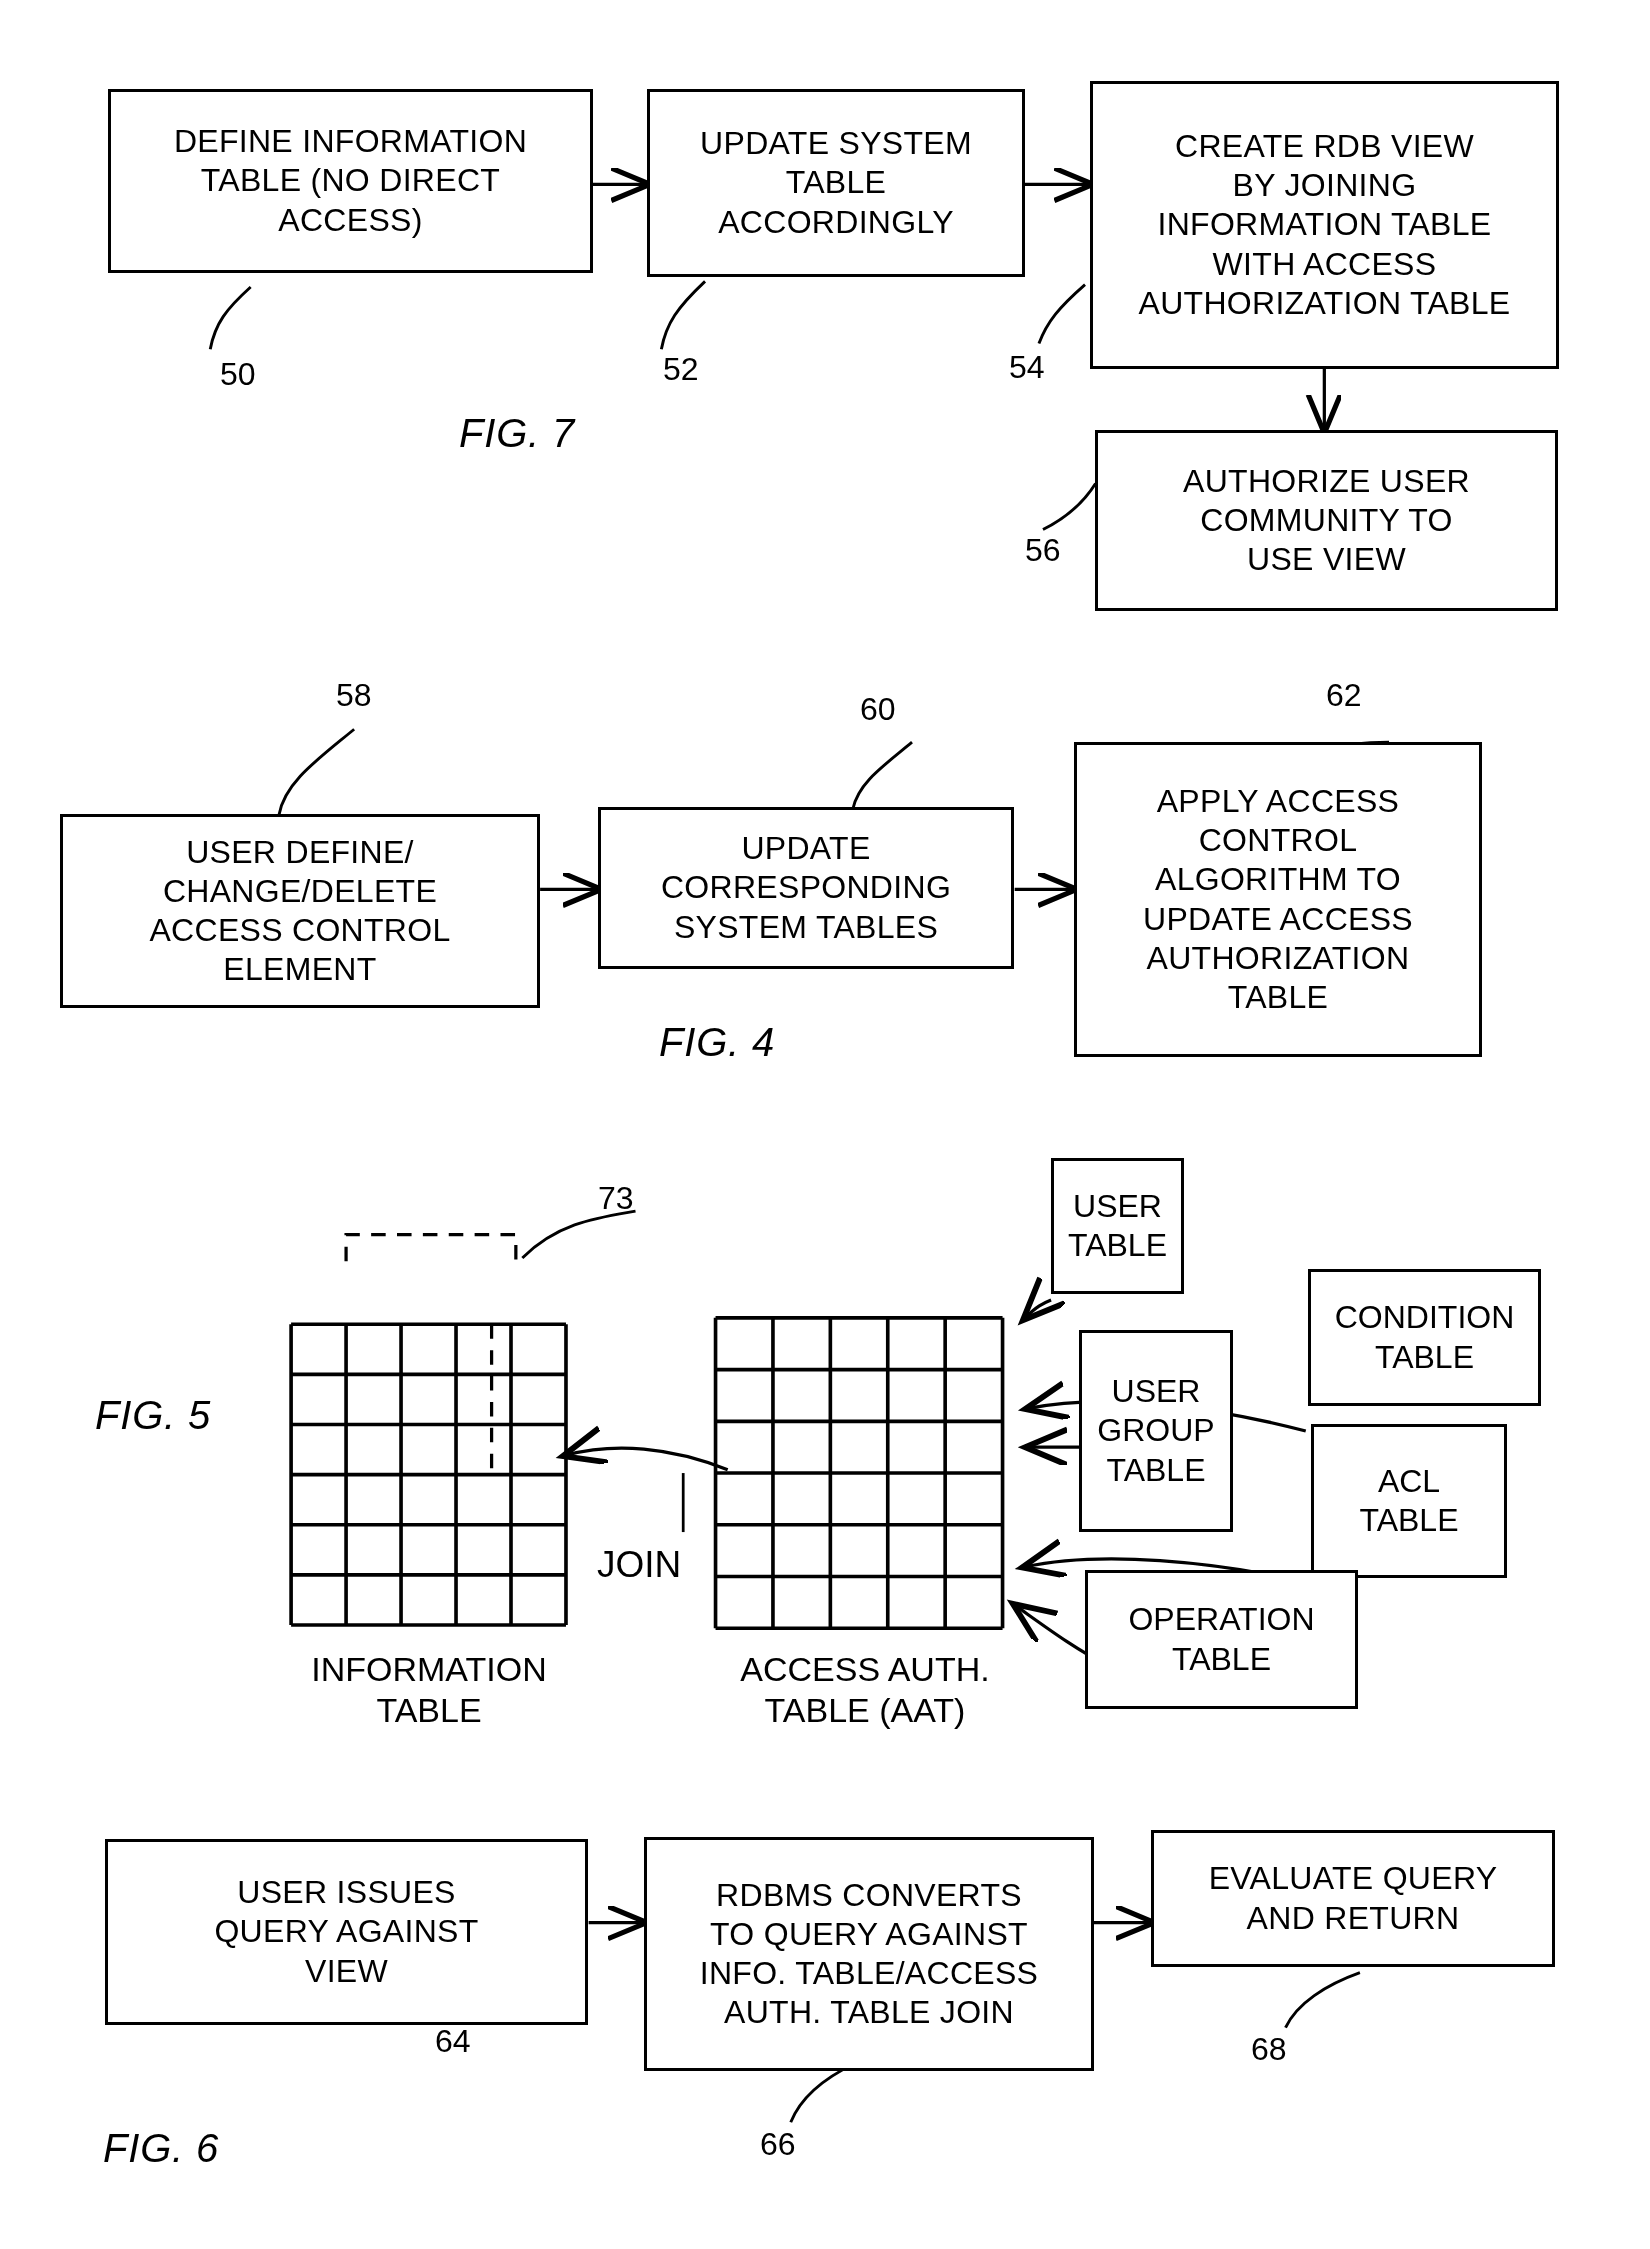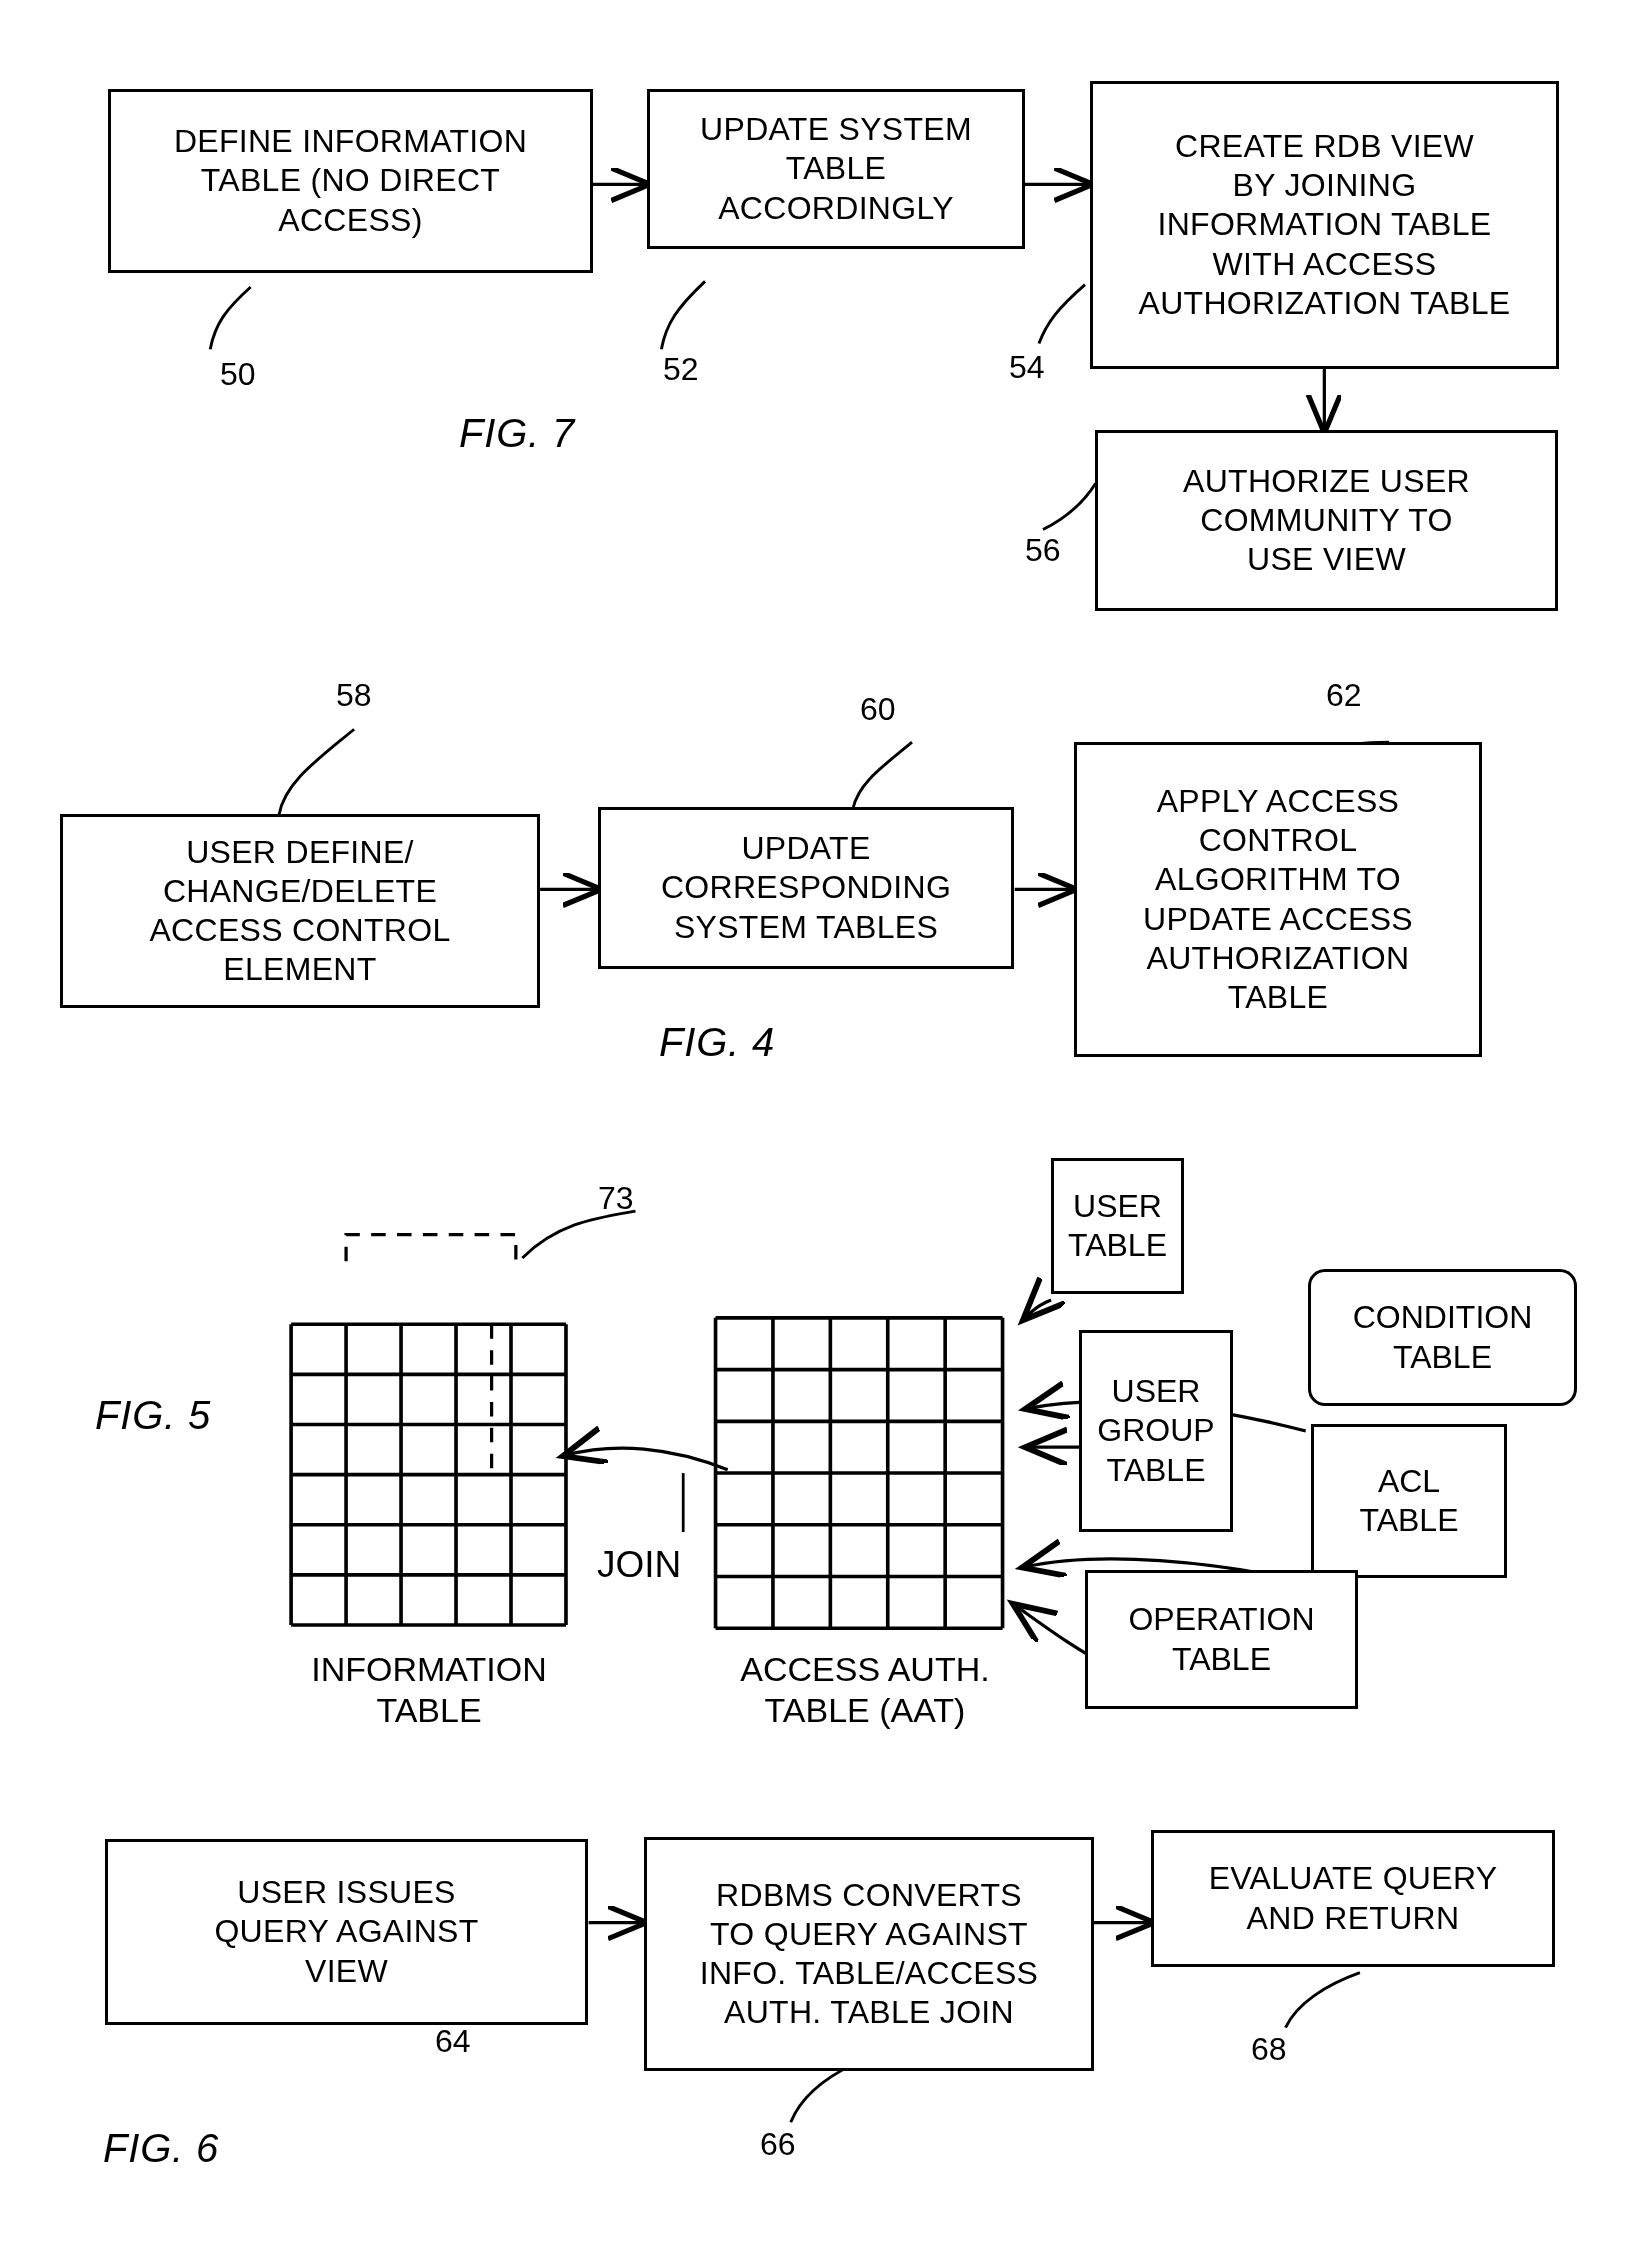--- a/index.html
+++ b/index.html
@@ -176,21 +176,21 @@
     <path d="M978,2625 C 990,2595 1020,2570 1058,2552" stroke-width="3.6"></path>
     <path d="M1590,2508 C 1604,2478 1640,2455 1682,2440" stroke-width="3.6"></path>
   </svg>
 
   <div class="pbox" style="left:108px;top:89px;width:485px;height:184px;">
     <div class="ptext">DEFINE INFORMATION
 TABLE (NO DIRECT
 ACCESS)</div>
   </div>
 
-  <div class="pbox" style="left:647px;top:89px;width:378px;height:160px;">
+  <div class="pbox" style="left:647px;top:89px;width:378px;height:188px;">
     <div class="ptext">UPDATE SYSTEM
 TABLE
 ACCORDINGLY</div>
   </div>
 
   <div class="pbox" style="left:1090px;top:81px;width:469px;height:288px;">
     <div class="ptext">CREATE RDB VIEW
 BY JOINING
 INFORMATION TABLE
 WITH ACCESS
@@ -248,21 +248,21 @@
 TABLE</div>
 
   <div class="caption" style="left:679px;top:1649px;width:372px;">ACCESS AUTH.
 TABLE (AAT)</div>
 
   <div class="tbox" style="left:1051px;top:1158px;width:133px;height:136px;">
     <div class="ttext">USER
 TABLE</div>
   </div>
 
-  <div class="tbox" style="left:1308px;top:1269px;width:269px;height:137px;border-radius:17px;">
+  <div class="tbox" style="left:1308px;top:1269px;width:233px;height:137px;">
     <div class="ttext">CONDITION
 TABLE</div>
   </div>
 
   <div class="tbox" style="left:1079px;top:1330px;width:154px;height:202px;">
     <div class="ttext">USER
 GROUP
 TABLE</div>
   </div>
 

